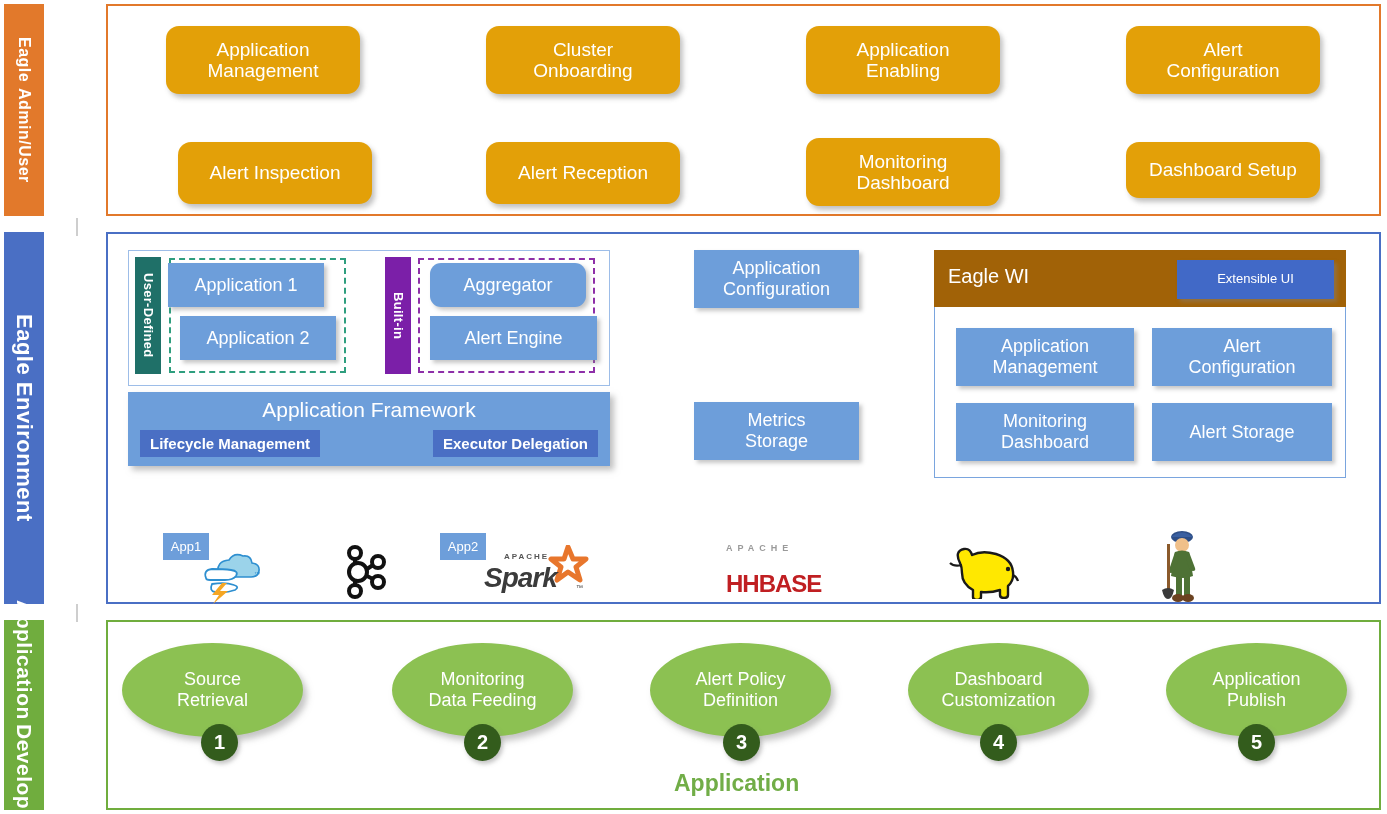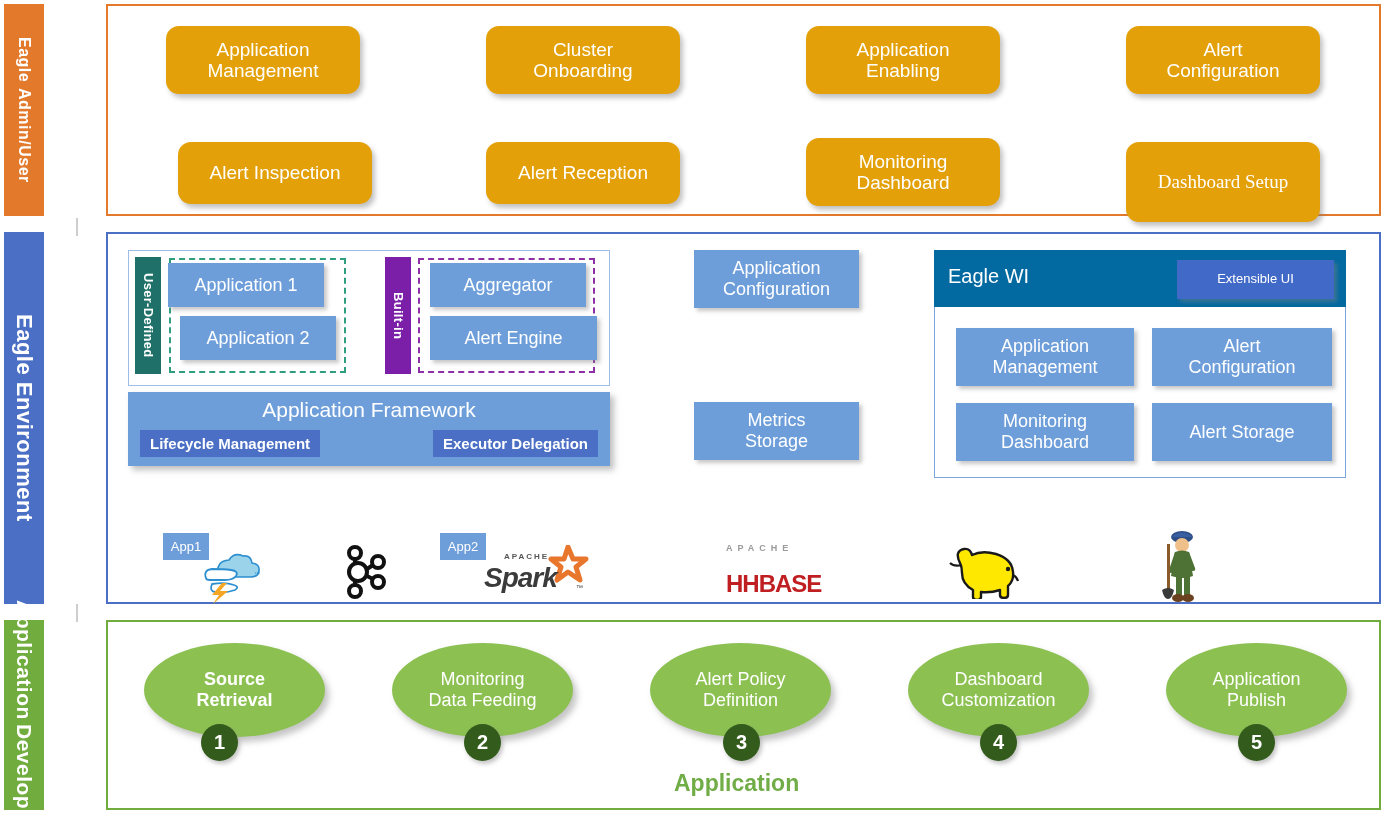--- a/index.html
+++ b/index.html
@@ -171,21 +171,21 @@
 </div>
 <div class="onode" style="left:486px;top:142px;width:194px;height:62px;">
   <span>Alert Reception</span>
 </div>
 <div class="onode" style="left:806px;top:138px;width:194px;height:68px;">
   <span>
     <span>Monitoring</span><br>
     <span>Dashboard</span>
   </span>
 </div>
-<div class="onode" style="left:1126px;top:142px;width:194px;height:80px;font-family:Liberation Serif, serif;">
+<div class="onode" style="left:1126px;top:142px;width:194px;height:56px;">
   <span>Dashboard Setup</span>
 </div>
 
 <div class="band-label band-blue" style="left:4px;top:232px;width:40px;height:372px;font-size:22px;">
   <span>Eagle Environment</span>
 </div>
 
 <div class="frame frame-blue" style="left:106px;top:232px;width:1275px;height:372px;">
 </div>
 
@@ -200,21 +200,21 @@
 <div class="vlabel v-purple" style="left:385px;top:257px;width:26px;height:117px;">
   <span>Built-in</span>
 </div>
 
 <div class="bbox" style="left:168px;top:263px;width:156px;height:44px;">
   <span>Application 1</span>
 </div>
 <div class="bbox" style="left:180px;top:316px;width:156px;height:44px;">
   <span>Application 2</span>
 </div>
-<div class="bbox" style="left:430px;top:263px;width:156px;height:44px;">
+<div class="bbox" style="left:430px;top:263px;width:156px;height:44px;border-radius:11px;">
   <span>Aggregator</span>
 </div>
 <div class="bbox" style="left:430px;top:316px;width:167px;height:44px;">
   <span>Alert Engine</span>
 </div>
 
 <div class="abs" style="left:128px;top:392px;width:482px;height:74px;background:#6D9EDA;
             box-shadow:4px 4px 6px rgba(130,130,130,.5);">
   <div style="position:absolute;left:12px;top:38px;width:458px;display:flex;justify-content:space-between;">
     <div style="background:#4A6FC4;color:#fff;font-size:15px;font-weight:700;padding:5px 10px;">Lifecycle Management</div>
@@ -230,21 +230,21 @@
   </span>
 </div>
 <div class="bbox" style="left:694px;top:402px;width:165px;height:58px;">
   <span>
     <span>Metrics</span><br>
     <span>Storage</span>
   </span>
 </div>
 
 <div class="abs" style="left:934px;top:250px;width:412px;height:228px;background:#fff;border:1px solid #7aa5de;"></div>
-<div class="abs" style="left:934px;top:250px;width:412px;height:57px;background:#0369a1;">
+<div class="abs" style="left:934px;top:250px;width:412px;height:57px;background:#a16207;">
   <span style="position:absolute;left:14px;top:15px;color:#fff;font-size:20px;">Eagle WI</span>
 </div>
 <div class="bbox dark" style="left:1177px;top:260px;width:157px;height:39px;font-size:13px;">
   <span>Extensible UI</span>
 </div>
 
 <div class="bbox" style="left:956px;top:328px;width:178px;height:58px;">
   <span>
     <span>Application</span><br>
     <span>Management</span>
@@ -344,21 +344,21 @@
 </div>
 
 <div class="band-label band-green" style="left:4px;top:620px;width:40px;height:190px;font-size:21px;">
   <span>Application</span>
   <span style="margin-top:4px;">Developer</span>
 </div>
 
 <div class="frame frame-green" style="left:106px;top:620px;width:1275px;height:190px;">
 </div>
 
-<div class="gell" style="left:144px;top:643px;width:181px;height:94px;font-weight:bold;">
+<div class="gell" style="left:122px;top:643px;width:181px;height:94px;">
   <span>
     <span>Source</span><br>
     <span>Retrieval</span>
   </span>
 </div>
 <div class="gnum" style="left:201px;top:724px;width:37px;height:37px;">
   <span>1</span>
 </div>
 
 <div class="gell" style="left:392px;top:643px;width:181px;height:94px;">

